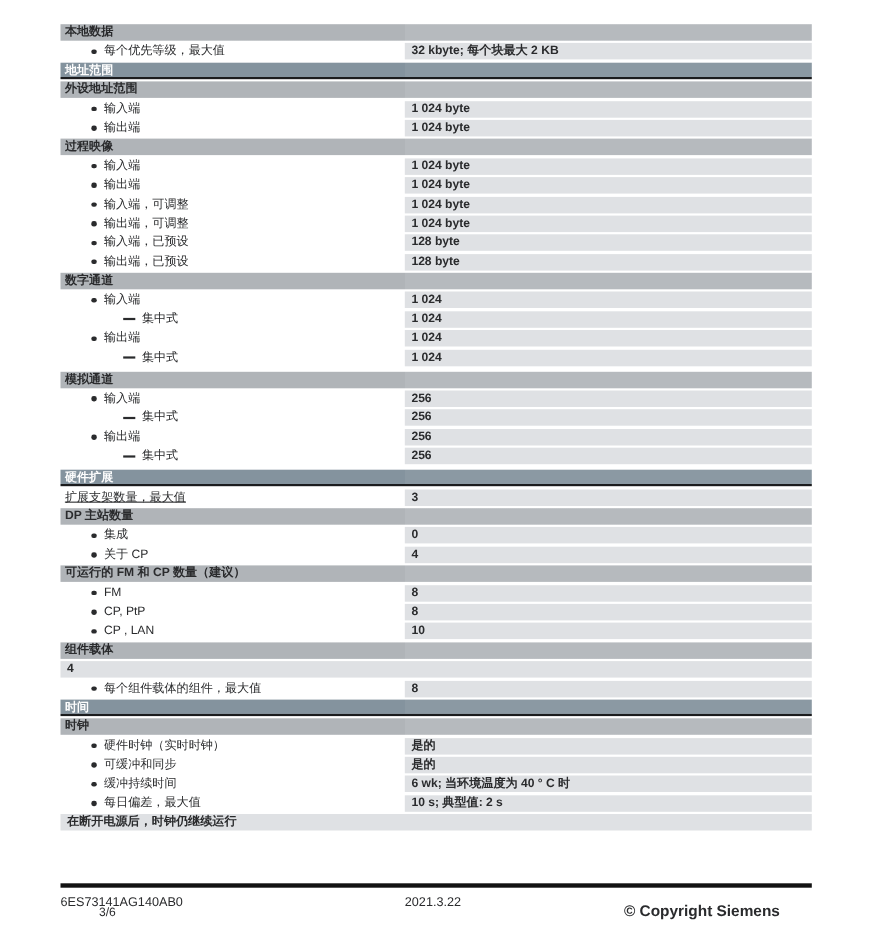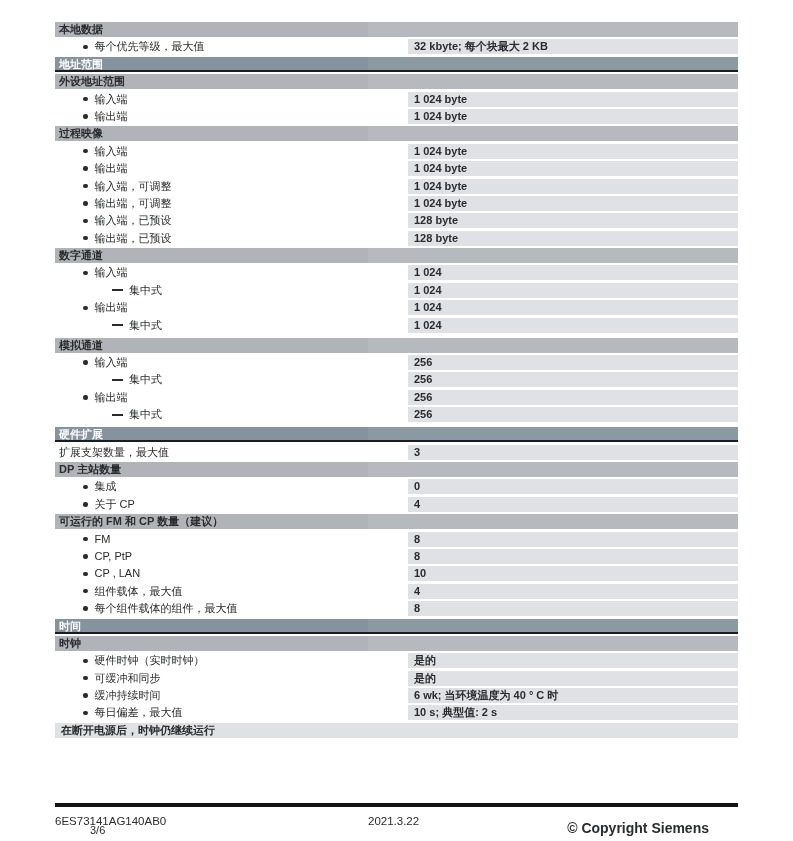--- a/index.html
+++ b/index.html
@@ -20,28 +20,28 @@
   .bar-section {
     color:var(--header-text,#fdfdfd);
     background:linear-gradient(to right, var(--section-bg,#84939e) 0, var(--section-bg,#84939e) 313px, var(--section-bg2,#8b99a3) 313px);
     border-bottom:2.5px solid #1b1c1e;
   }
   .bar-sub {
     color:var(--text,#2a2b2d);
     background:linear-gradient(to right, var(--sub-bg,#b0b4b8) 0, var(--sub-bg,#b0b4b8) 313px, var(--sub-bg2,#b6babe) 313px);
   }
 
-  .row { display:flex;gap:40px; }
+  .row { display:flex; }
   .row-label {
     width:313px; background:#ffffff; display:flex; align-items:center;
     white-space:nowrap; overflow:hidden;
   }
   .pl-dot  { padding-left:28px; }
   .pl-dash { padding-left:57px; }
-  .pl-none { padding-left:4px; }
+  .pl-none { padding-left:4px;text-decoration:underline; }
   .row-value {
     flex:1; background:var(--cell-bg,#dfe1e4); padding-left:6px;
     white-space:nowrap; overflow:hidden;font-weight:bold;
   }
   .bullet-icon {
     display:inline-block; width:4.5px; height:4.5px; border-radius:50%;
     background:var(--text,#2a2b2d); margin-right:7px; flex:0 0 auto;
   }
   .dash-icon {
     display:inline-block; width:11px; height:2.2px;
@@ -221,25 +221,22 @@
         </div>
         <div class="row-value">8</div>
       </div>
       <div class="blk row">
         <div class="row-label pl-dot">
           <span class="bullet-icon"></span>
           <span>CP , LAN</span>
         </div>
         <div class="row-value">10</div>
       </div>
-      <div class="blk row">
-        <div class="row-label pl-dot">
-          <span class="bullet-icon"></span>
-          <span>组件载体，最大值</span>
-        </div>
+      <div class="blk bar bar-sub">组件载体</div>
+      <div class="blk row">
         <div class="row-value">4</div>
       </div>
       <div class="blk row">
         <div class="row-label pl-dot">
           <span class="bullet-icon"></span>
           <span>每个组件载体的组件，最大值</span>
         </div>
         <div class="row-value">8</div>
       </div>
       <div class="blk bar bar-section">时间</div>

